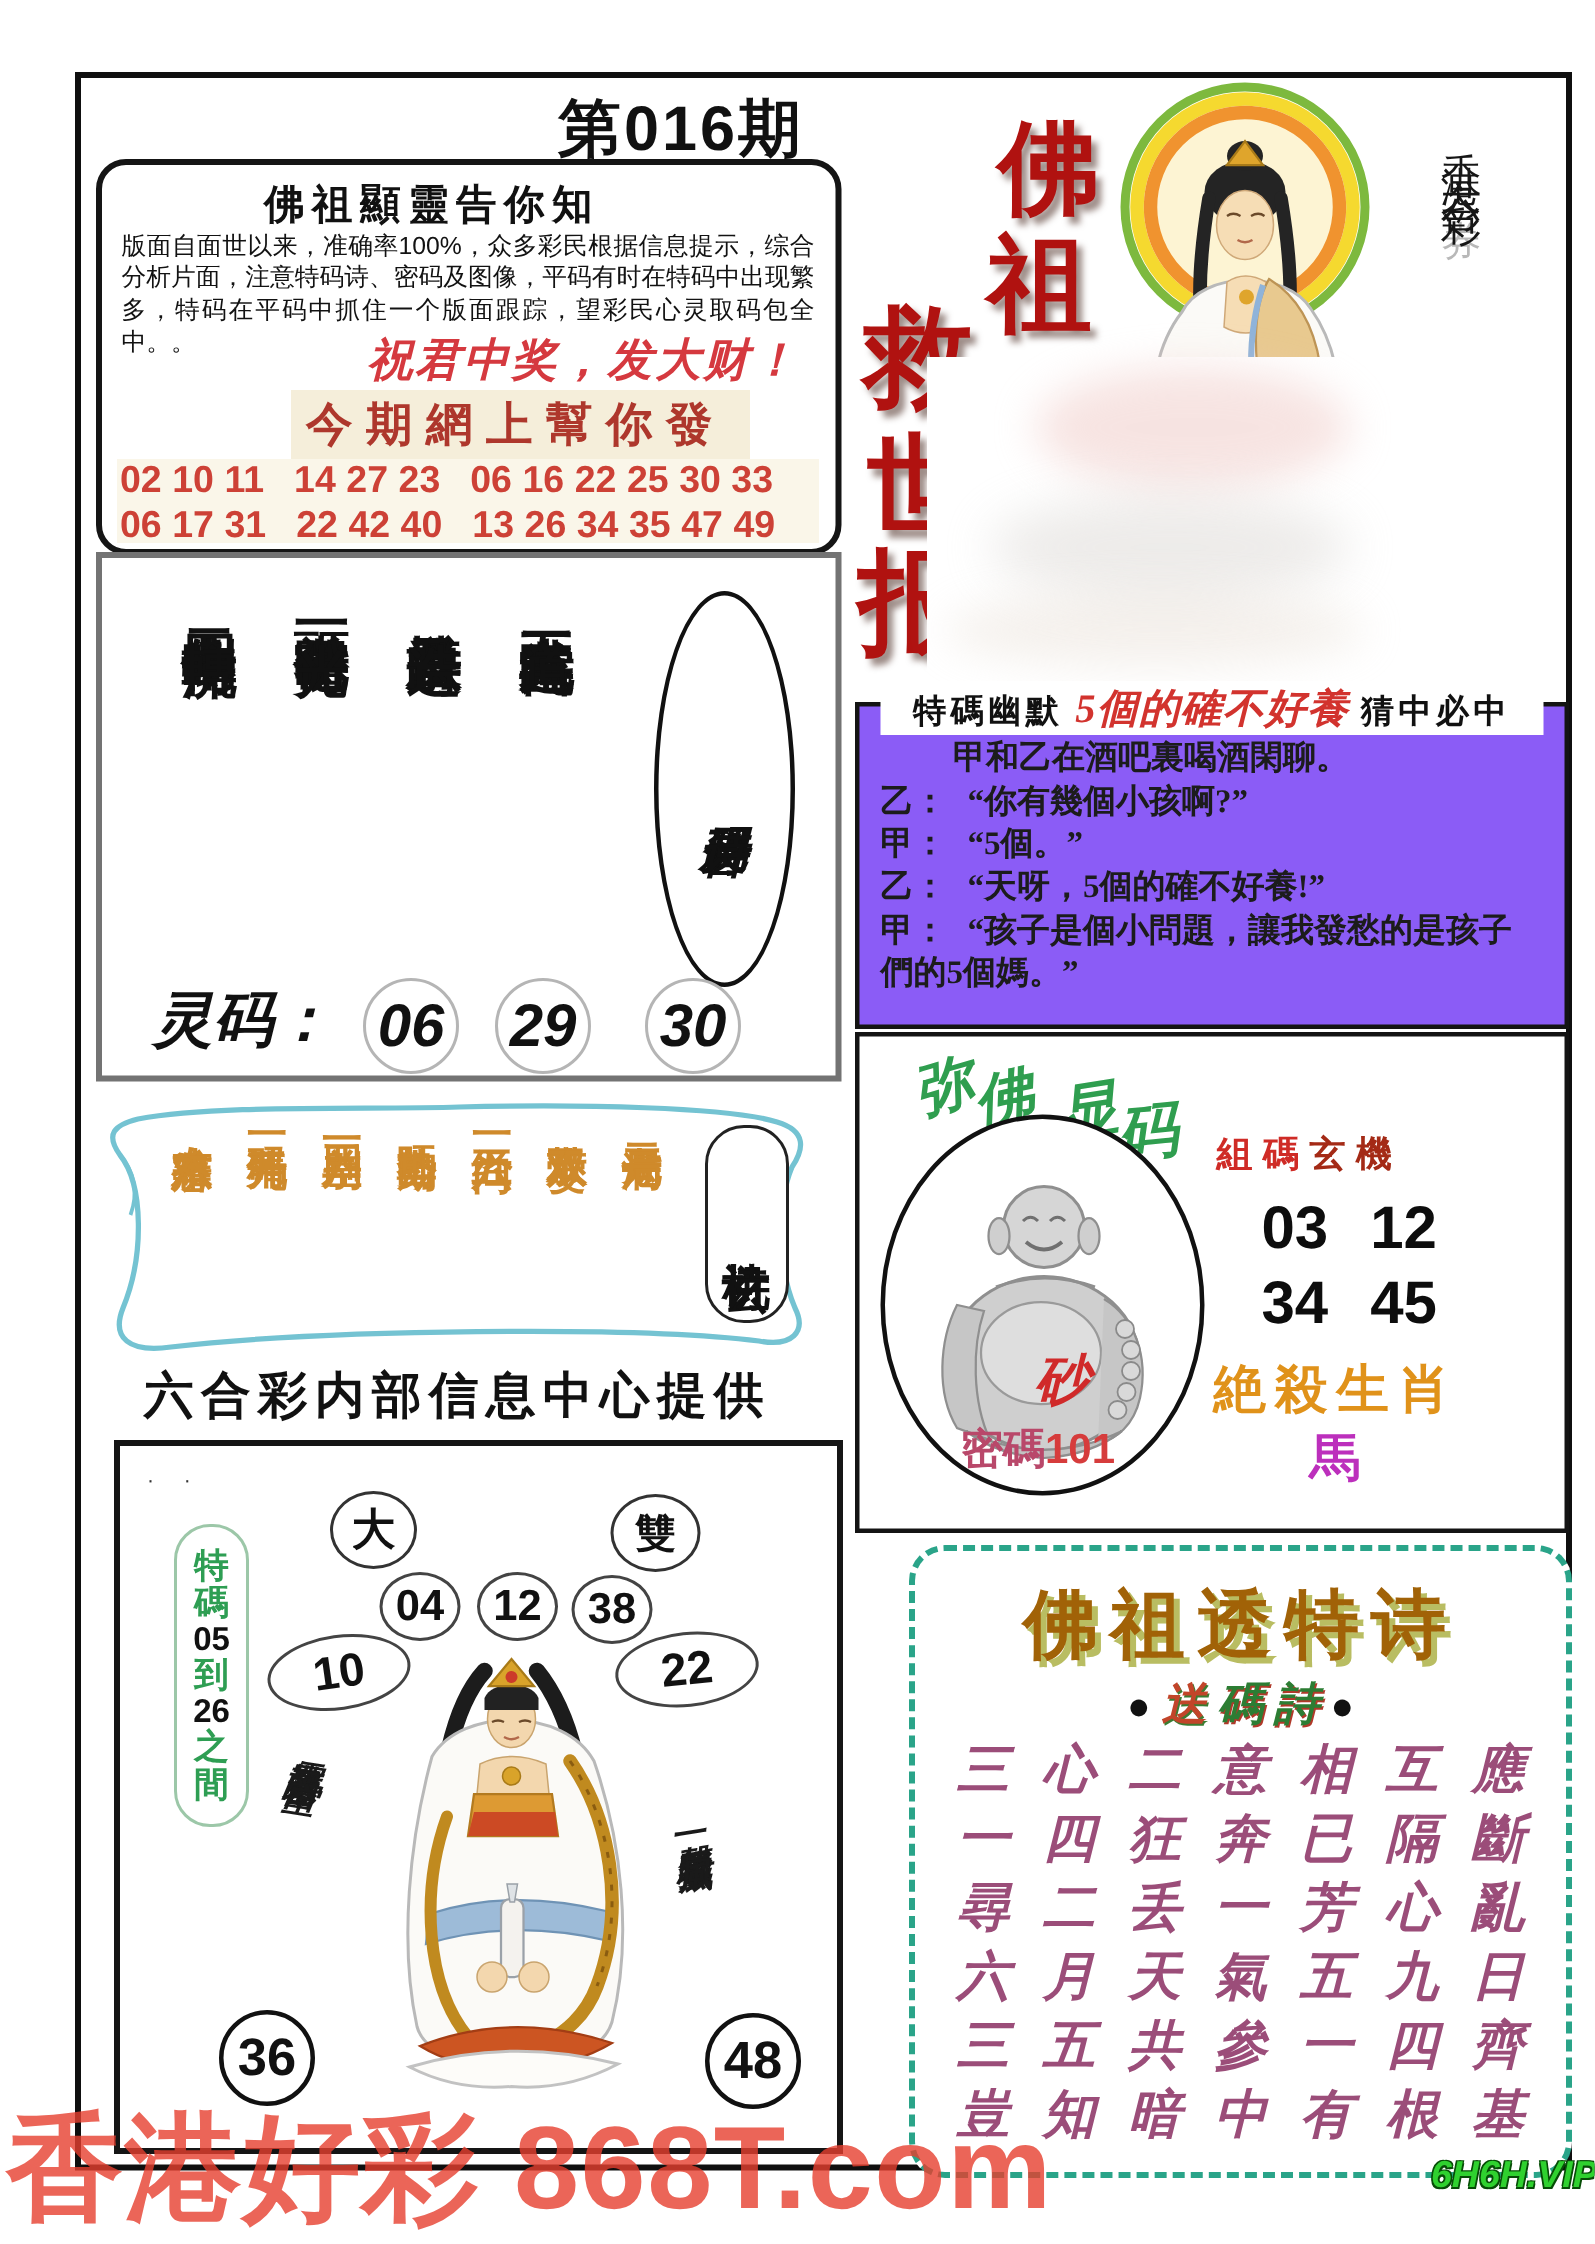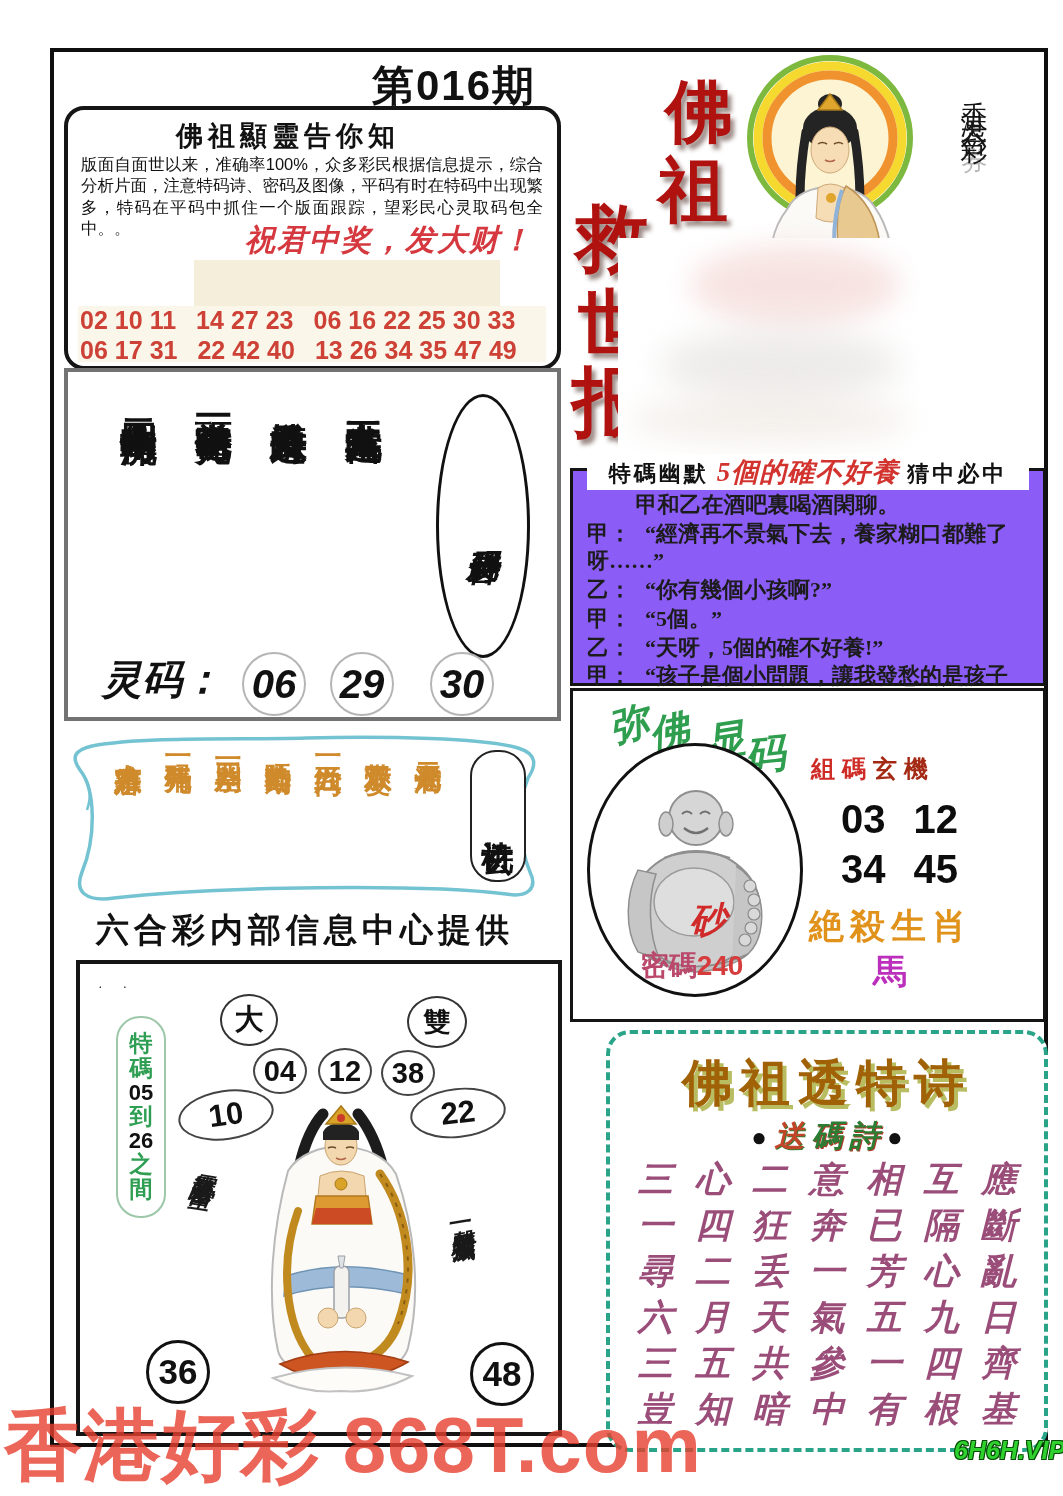--- a/index.html
+++ b/index.html
@@ -124,20 +124,21 @@
   <div class="abs frame"></div>
 
   <div class="abs issue">第016期</div>
 
   <div class="abs announce">
     <div class="abs a-slogan-bg"></div>
     <div class="abs a-num-bg"></div>
     <div class="abs a-title">佛祖顯靈告你知</div>
     <div class="abs a-body">版面自面世以来，准确率100%，众多彩民根据信息提示，综合分析片面，注意特码诗、密码及图像，平码有时在特码中出现繁多，特码在平码中抓住一个版面跟踪，望彩民心灵取码包全中。。</div>
     <div class="abs a-wish">祝君中奖，发大财！</div>
+    <div class="abs a-slogan">今期網上幫你發</div>
     <div class="abs a-nums">
       <div id="numrow1"><span class="num-group"><span class="num">02</span><span class="num">10</span><span class="num">11</span></span><span class="num-group"><span class="num">14</span><span class="num">27</span><span class="num">23</span></span><span class="num-group"><span class="num">06</span><span class="num">16</span><span class="num">22</span><span class="num">25</span><span class="num">30</span><span class="num">33</span></span></div>
       <div id="numrow2"><span class="num-group"><span class="num">06</span><span class="num">17</span><span class="num">31</span></span><span class="num-group"><span class="num">22</span><span class="num">42</span><span class="num">40</span></span><span class="num-group"><span class="num">13</span><span class="num">26</span><span class="num">34</span><span class="num">35</span><span class="num">47</span><span class="num">49</span></span></div>
     </div>
   </div>
 
   <div class="abs lingma">
     <div class="abs lm-cols" id="lingma-cols">
         <div class="v-col">二十四時倒流轉</div>
         <div class="v-col">當頭七時一份光</div>
@@ -262,21 +263,20 @@
 
   <div class="abs joke">
     <div class="abs joke-title">
       <span class="jt-a">特碼幽默</span>
       <span class="jt-red">5個的確不好養</span>
       <span class="jt-a">猜中必中</span>
     </div>
     <div class="abs joke-body">
       <p class="intro">甲和乙在酒吧裏喝酒閑聊。</p>
       <div id="joke-dialog">
-          <p><span class="spk">甲：</span>“經濟再不景氣下去，養家糊口都難了呀……”</p>
           <p><span class="spk">乙：</span>“你有幾個小孩啊?”</p>
           <p><span class="spk">甲：</span>“5個。”</p>
           <p><span class="spk">乙：</span>“天呀，5個的確不好養!”</p>
           <p><span class="spk">甲：</span>“孩子是個小問題，讓我發愁的是孩子們的5個媽。”</p>
         </div>
     </div>
   </div>
 
   <div class="abs mifo">
     <div class="abs mf-char mf0">弥</div>
@@ -301,21 +301,21 @@
             <circle cx="146" cy="126" r="6"></circle>
             <circle cx="146" cy="140" r="6"></circle>
           <circle cx="143" cy="154" r="6"></circle>
             <circle cx="137" cy="166" r="6"></circle>
         </g>
         <path d="M36,180 Q88,205 140,180 Q120,196 88,198 Q56,196 36,180 Z" fill="#c2c2c2" stroke="#8f8f8f" stroke-width="1.5"></path>
       </svg>
       <div class="abs belly">砂</div>
     </div>
     <div class="abs mima">
-      <span class="lab">密碼</span><span class="val">240</span>
+      <span class="lab">密碼</span><span class="val">101</span>
     </div>
 
     <div class="abs zuma-t">
       <span class="zt-a">組碼</span><span class="zt-b">玄機</span>
     </div>
     <div class="abs zrow zr1">
       <span>03</span>
       <span>12</span>
     </div>
     <div class="abs zrow zr2">

